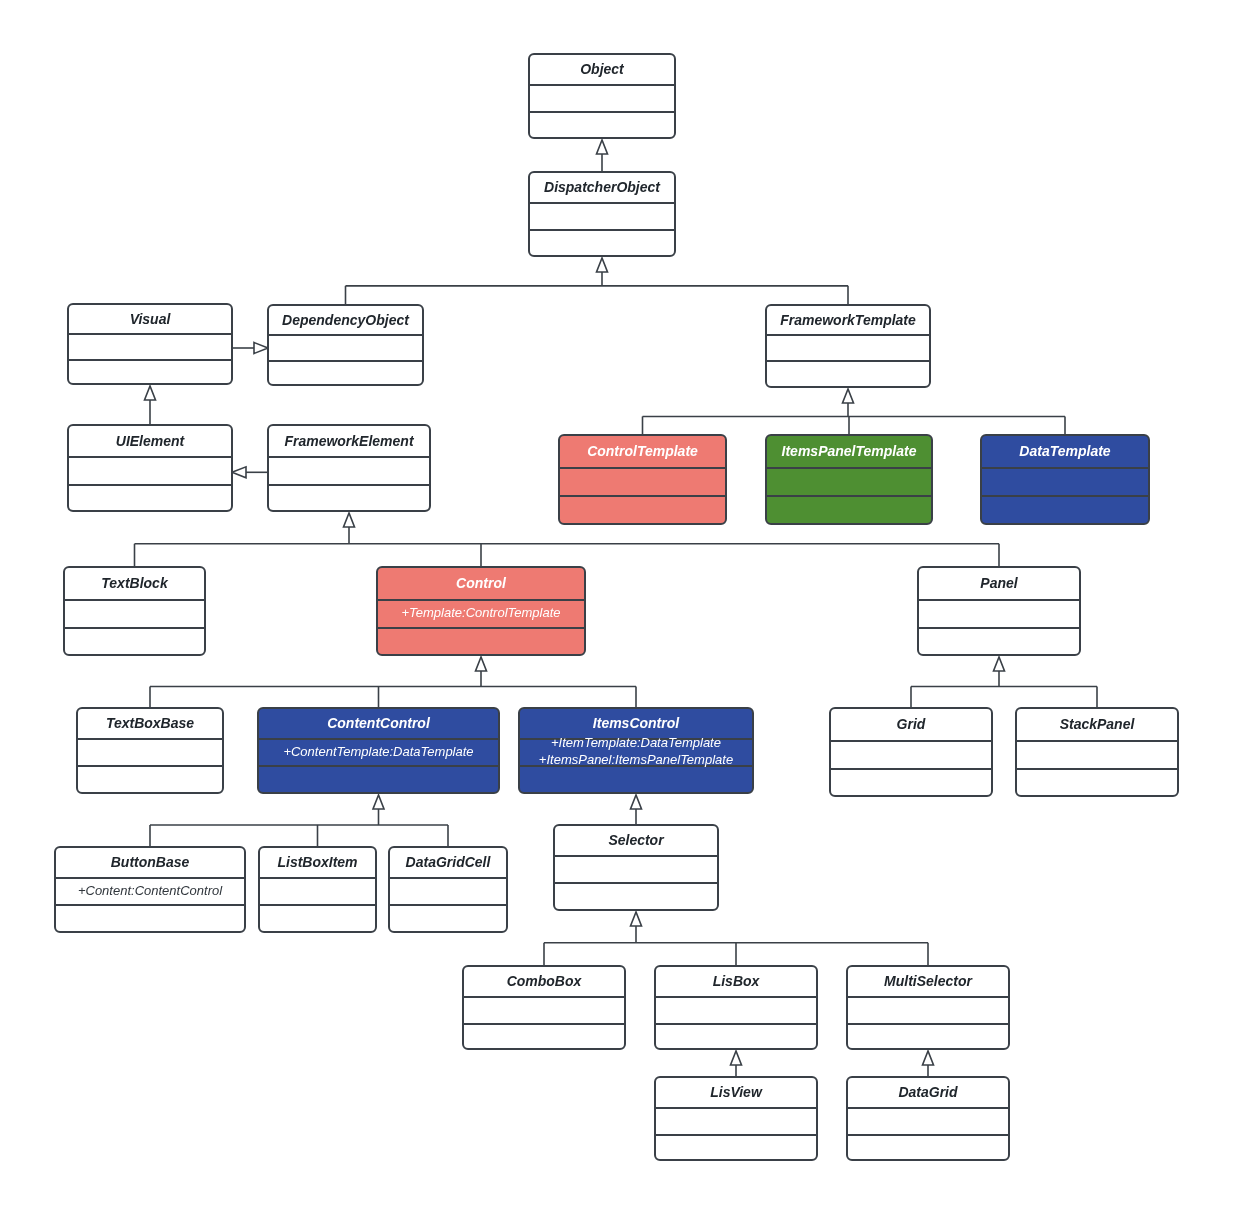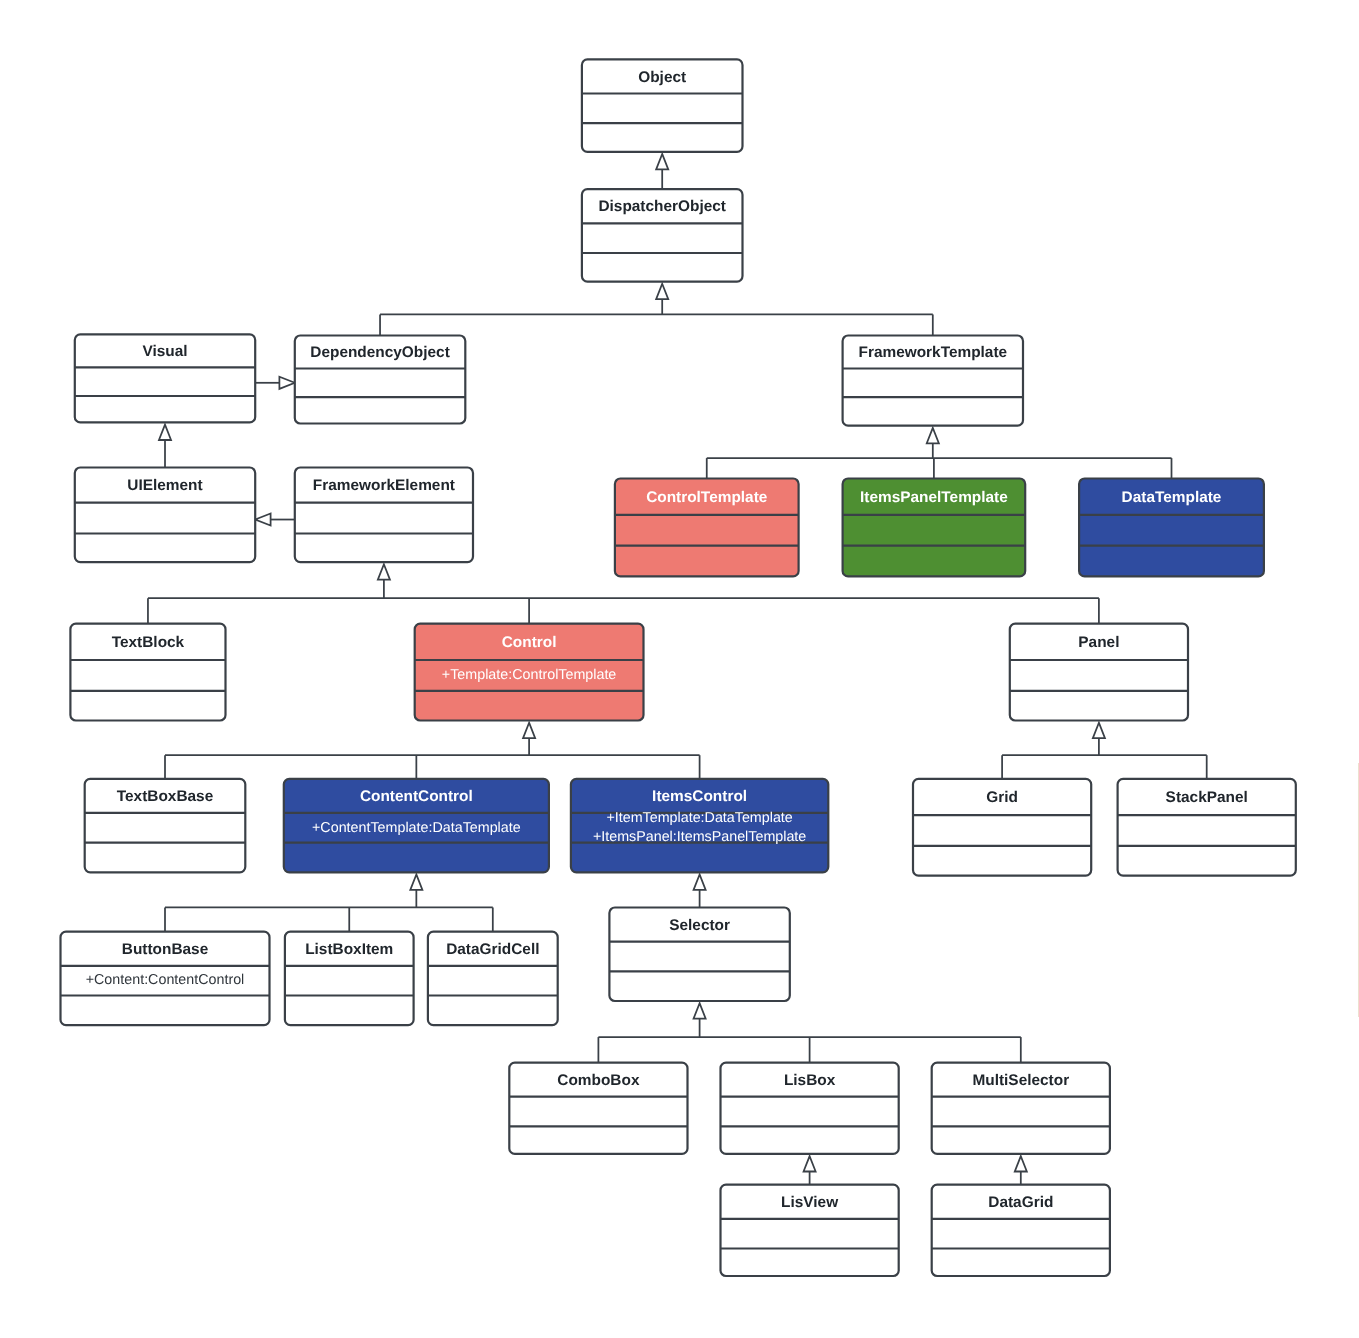--- a/index.html
+++ b/index.html
@@ -12,20 +12,21 @@
     width: 1235px;
     height: 1216px;
     font-family: "Liberation Sans", sans-serif;
     overflow: hidden;
   }
   #diagram-root {
     position: relative;
     width: 1235px;
     height: 928px;
     background: #a16207;
+    font-style: italic;
   }
   svg#uml-canvas {
     display: block;
     width: 1235px;
     height: 1216px;
     background: #ffffff;
   }
   .cls-box-rect {
     stroke: #3a4047;
     stroke-width: 2;

